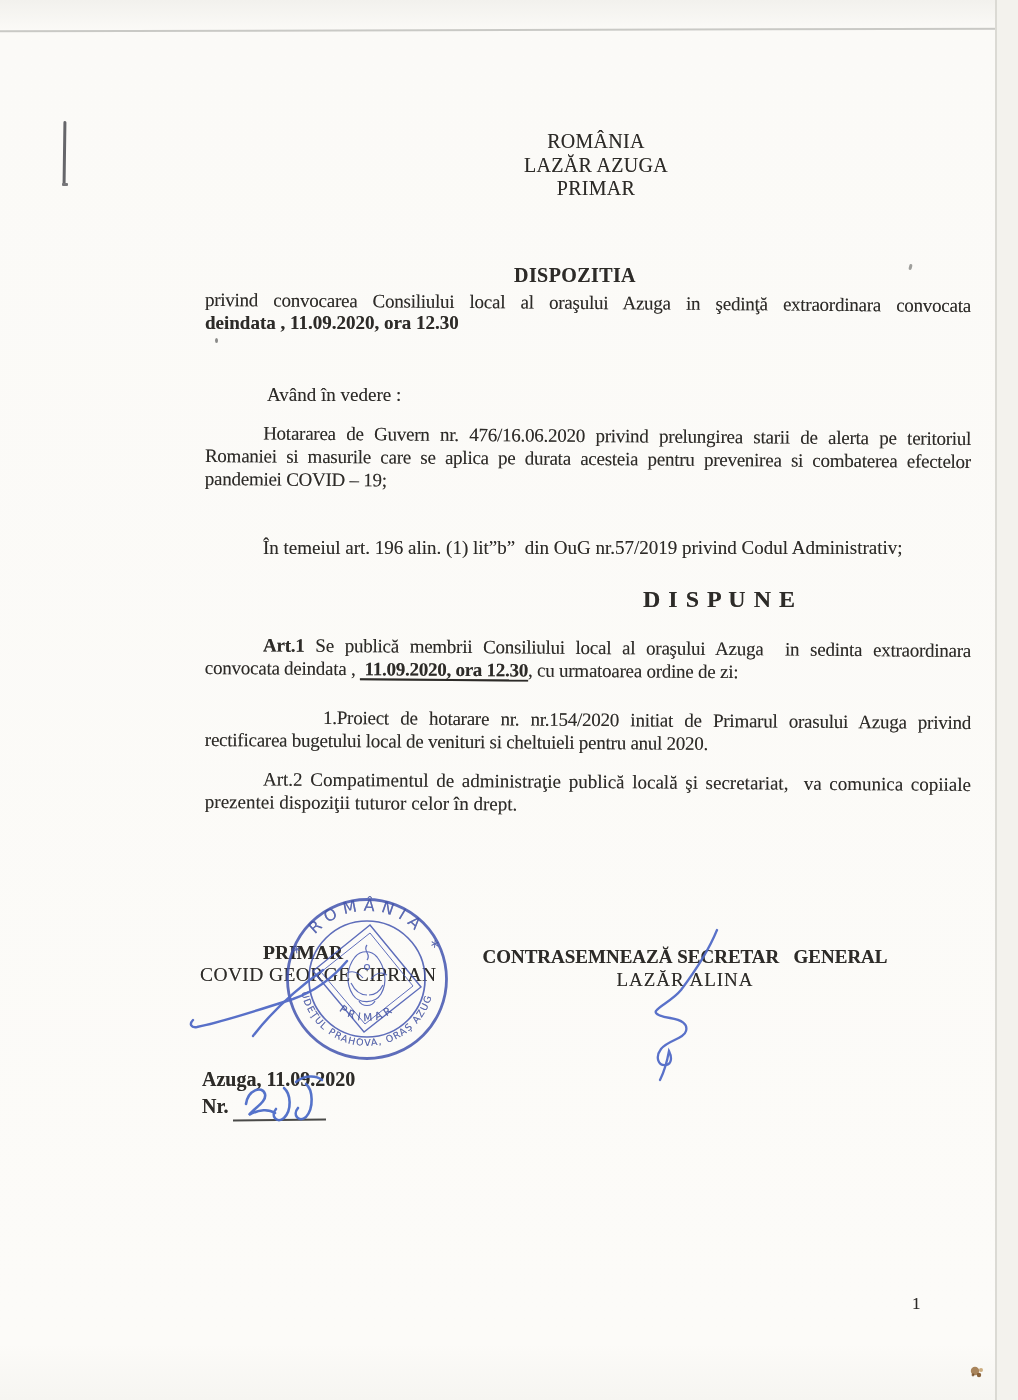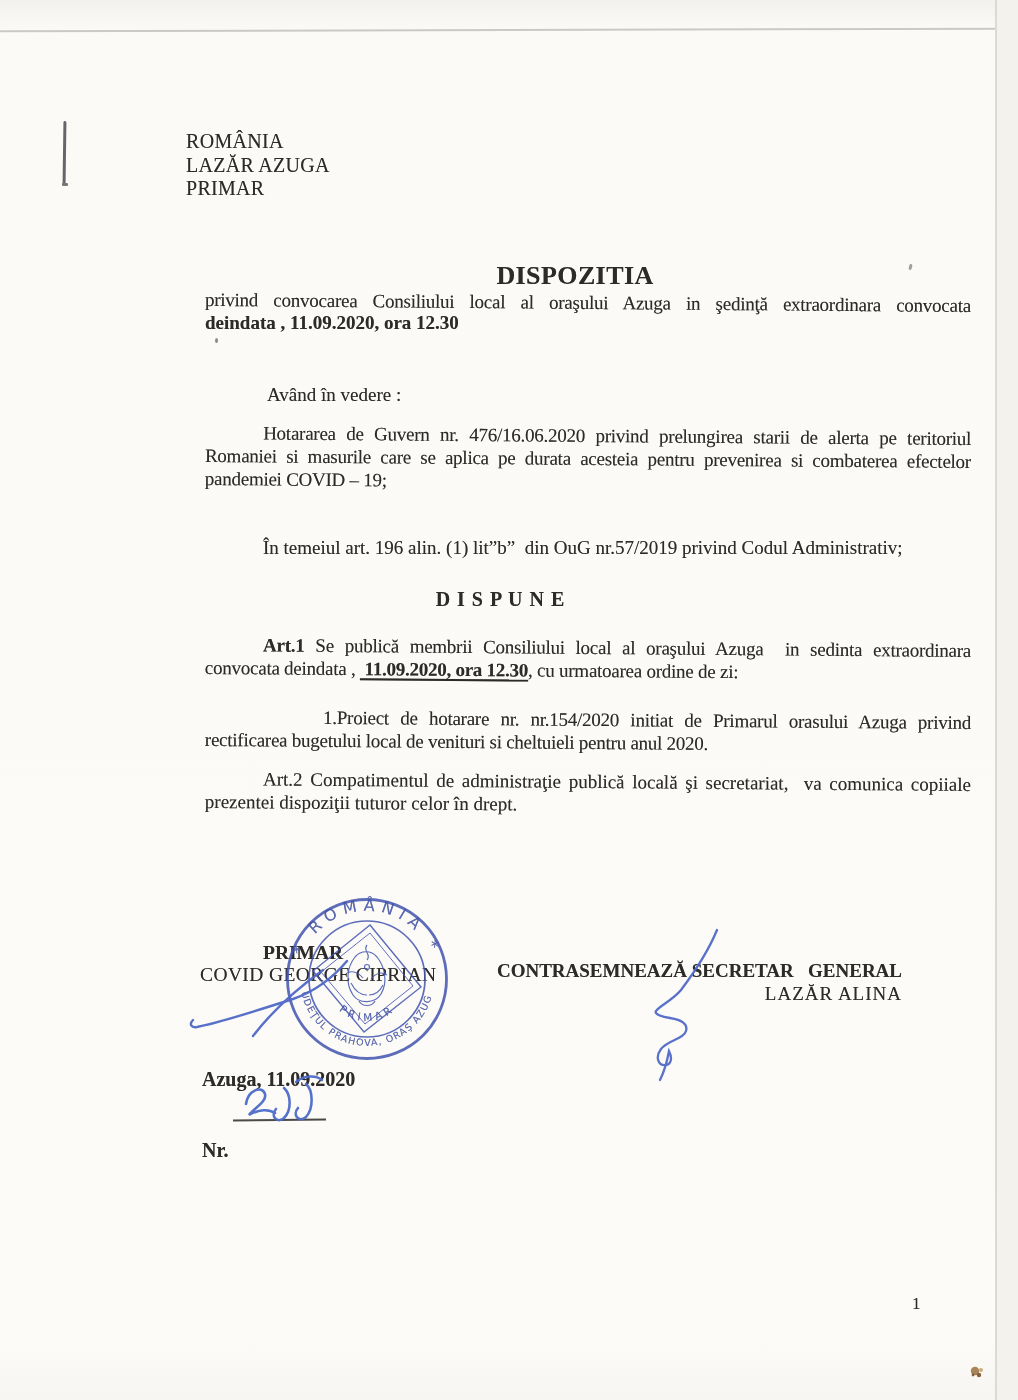--- a/index.html
+++ b/index.html
@@ -13,24 +13,24 @@
   .doc{font-size:19px;line-height:23px;}
   .col{left:205px;width:766px;}
   .just{text-align:justify;}
   .jlast{text-align-last:justify;}
   .ind{text-indent:58px;}
   .b{font-weight:bold;}
   .u-date{text-decoration:underline;text-decoration-thickness:2px;text-underline-offset:3px;}
   .tilt{transform:rotate(.45deg);transform-origin:0 50%;}
   .tight{letter-spacing:-.25px;}
   .pre{white-space:pre-wrap;}
-  .header{left:186px;top:130px;width:820px;text-align:left;font-size:20px;line-height:23.5px;letter-spacing:.3px;}
-  .title{left:205px;top:264px;width:740px;text-align:center;font-size:26px;font-weight:bold;letter-spacing:.4px;}
-  .dispune{left:205px;top:588px;width:591px;text-align:center;font-size:20px;font-weight:bold;letter-spacing:1px;}
-  .sig-right{left:468px;top:945px;width:434px;text-align:right;line-height:23px;margin-top:14px;}
+  .header{left:186px;top:130px;width:820px;text-align:center;font-size:20px;line-height:23.5px;letter-spacing:.3px;}
+  .title{left:205px;top:264px;width:740px;text-align:center;font-size:20px;font-weight:bold;letter-spacing:.4px;}
+  .dispune{left:205px;top:588px;width:591px;text-align:right;font-size:24px;font-weight:bold;letter-spacing:1px;}
+  .sig-right{left:468px;top:945px;width:434px;text-align:center;line-height:23px;}
   .artifact{pointer-events:none;}
 </style>
 </head>
 <body>
 
 <div class="page doc">
 
   <div class="abs artifact" style="left:-4px;top:29px;width:1030px;height:2px;background:#c9c9c5;transform:rotate(-.15deg);"></div>
   <div class="abs artifact" style="left:997px;top:0;width:21px;height:1400px;background:#f3f2ed;"></div>
   <div class="abs artifact" style="left:995px;top:0;width:2px;height:1400px;background:#dbdad4;"></div>
@@ -126,21 +126,21 @@
     </g>
   </svg>
 
   <svg class="abs" style="left:612px;top:918px;" width="120" height="165" viewBox="0 0 120 165">
     <path d="M105,12 C96,34 84,52 69,72 C61,82 47,88 44,93 C42,96 50,99 58,100
              C70,102 76,106 74,113 C72,121 56,122 49,131 C43,139 46,148 54,147
              C60,146 60,139 57,133 C55,144 53,152 48,162" stroke="#5069c6" stroke-width="2.3" fill="none" stroke-linecap="round" opacity=".95"></path>
   </svg>
 
   <div class="abs b" style="left:202px;top:1068px;font-size:20px;">Azuga, 11.09.2020</div>
-  <div class="abs b" style="left:202px;top:1095px;font-size:20px;margin-top:44px;">Nr.</div>
+  <div class="abs b" style="left:202px;top:1095px;font-size:20px;">Nr.</div>
   <div class="abs artifact" style="left:233px;top:1119px;width:93px;height:2px;background:#4a4a48;transform:rotate(-.5deg);"></div>
 
   <svg class="abs" style="left:236px;top:1072px;" width="100" height="58" viewBox="0 0 100 58">
     <g stroke="#4d6cc8" stroke-width="2.6" fill="none" stroke-linecap="round" opacity=".95">
       <path d="M10,32 C12,18 26,13 29,22 C31,30 18,36 13,43 C23,37 33,37 39,41"></path>
       <path d="M48,16 C55,22 56,38 48,46 C41,52 34,44 40,37"></path>
       <path d="M70,12 C77,18 78,36 70,45 C63,51 56,43 62,36"></path>
       <path d="M60,10 C68,3 80,3 86,8"></path>
     </g>
   </svg>

